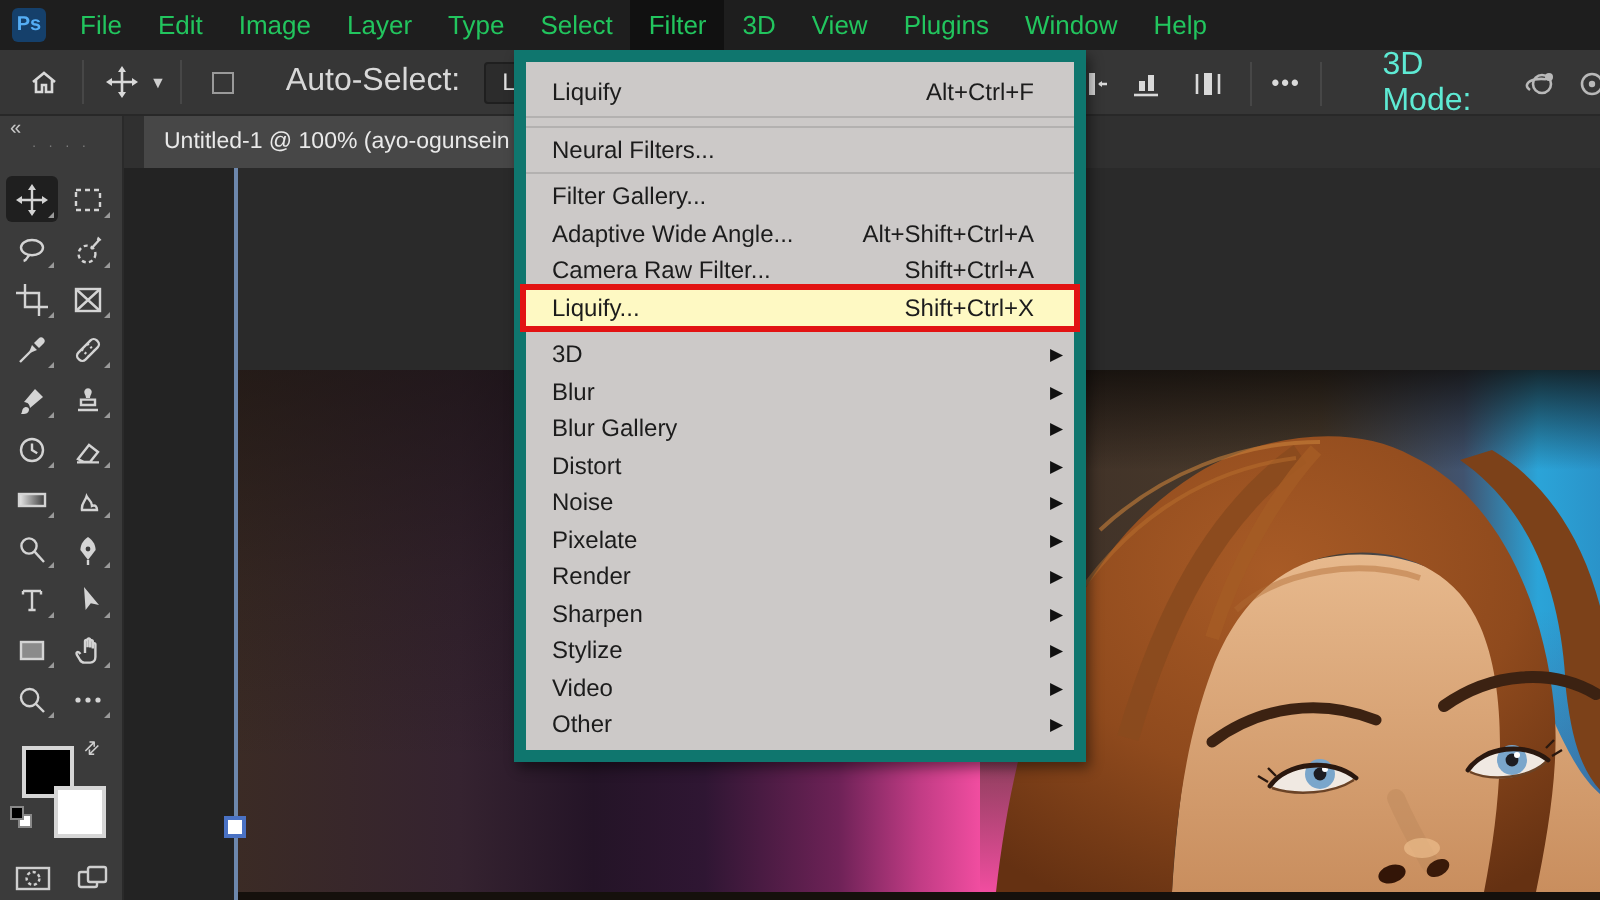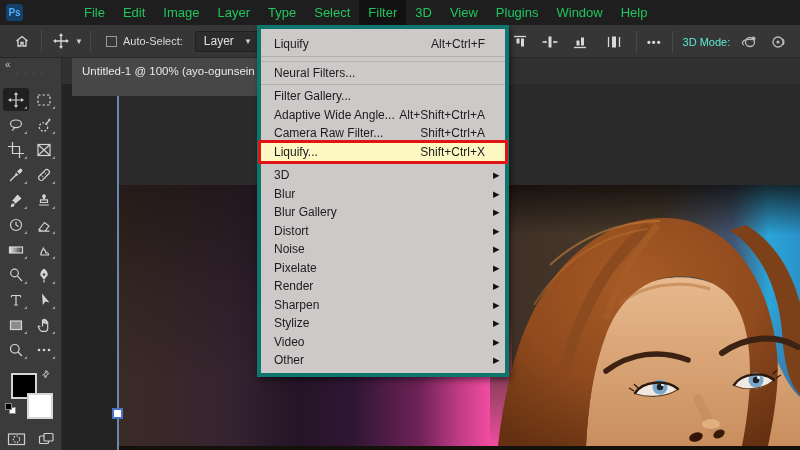--- a/index.html
+++ b/index.html
@@ -1,41 +1,41 @@
 <!DOCTYPE html>
 <html><head>
 <meta charset="utf-8">
 <style>
   * { margin:0; padding:0; box-sizing:border-box; }
   html,body { width:800px; height:450px; background:#1f1f1f; font-family:"Liberation Sans", sans-serif; overflow:hidden; }
   #app { position:relative; width:800px; height:450px; overflow:hidden; background:#232323; }
 
   
-  .titlebar { position:absolute; left:0; top:0; width:800px; height:25px; background:#1e1e1e; display:flex; align-items:center; z-index:20;gap:44px; }
+  .titlebar { position:absolute; left:0; top:0; width:800px; height:25px; background:#1e1e1e; display:flex; align-items:center; z-index:20; }
   .ps-logo { width:17px; height:17px; margin:0 8px 0 6px; border-radius:3px; background:#15406b; color:#55aef5; font-size:10px; font-weight:bold; display:flex; align-items:center; justify-content:center; }
   .menubar { display:flex; height:25px; }
   .menu-item { color:#22c55e; font-size:13px; padding:0 9px; line-height:25px; height:25px; cursor:default; }
   .menu-item.active { background:#111111; }
 
   
   .optionsbar { position:absolute; left:0; top:25px; width:800px; height:33px; background:#363636; border-bottom:1px solid #282828; display:flex; align-items:center; z-index:5; }
   .ob-sep { width:1px; height:22px; background:#474747; margin:0 7px; }
   .ob-icon { display:flex; align-items:center; justify-content:center; width:24px; height:24px; }
   .ob-icon svg { stroke:#d9d9d9; fill:none; stroke-width:1.3; }
   .chev { color:#cfcfcf; font-size:8px; margin-left:2px; }
   .ob-check { width:11px; height:11px; border:1px solid #9a9a9a; background:transparent; margin:0 6px 0 8px; }
-  .ob-label { color:#d8d8d8; font-size:11px; }
+  .ob-label { color:#d8d8d8; font-size:16px;margin-left:20px; }
   .ob-label.dim { color:#5eead4; }
   .layer-dd { display:flex; align-items:center; gap:8px; background:#2c2c2c; border:1px solid #1f1f1f; border-radius:2px; height:21px; padding:0 8px; margin-left:12px; color:#e0e0e0; font-size:12px; }
   .ob-right { position:absolute; left:508px; top:0; height:33px; display:flex; align-items:center; }
   .dots { color:#d9d9d9; font-size:11px; letter-spacing:1px; font-weight:bold; }
 
   
   .tabbar { position:absolute; left:62px; top:58px; width:738px; height:26px; background:#303030; z-index:4; display:flex; }
-  .doc-tab { margin-left:10px; width:185px; height:38px; background:#474747; color:#e9e9e9; font-size:11.5px; line-height:26px; padding-left:10px; white-space:nowrap; overflow:hidden; }
+  .doc-tab { margin-left:10px; width:185px; height:26px; background:#474747; color:#e9e9e9; font-size:11.5px; line-height:26px; padding-left:10px; white-space:nowrap; overflow:hidden; }
 
   
   .toolbar { position:absolute; left:0; top:58px; width:62px; height:392px; background:#3b3b3b; border-right:1px solid #2a2a2a; z-index:6; }
   .tb-collapse { color:#c9c9c9; font-size:10px; padding:1px 0 0 5px; }
   .tb-grip { color:#7d7d7d; font-size:7px; letter-spacing:2px; text-align:center; height:12px; }
   .tools { display:grid; grid-template-columns:28px 28px; grid-auto-rows:25px; padding-left:3px; margin-top:6px; }
   .tool { position:relative; display:flex; align-items:center; justify-content:center; width:26px; height:23px; border-radius:3px; }
   .tool svg { stroke:#d4d4d4; fill:none; stroke-width:1.2; }
   .tool .f { fill:#d4d4d4; stroke:none; }
   .tool.selected { background:#1f1f1f; }
@@ -56,21 +56,21 @@
   .photo-left { position:absolute; left:56px; top:101px; width:372px; height:261px;
       background:linear-gradient(90deg,#3b2b25 0%,#352330 30%,#241427 48%,#2f1633 63%,#6e2257 81%,#c23c85 92%,#f14da0 100%); }
   .photo-left::after { content:""; position:absolute; inset:0;
       background:linear-gradient(180deg,rgba(18,14,12,.55) 0%,rgba(18,14,12,.2) 40%,rgba(0,0,0,0) 75%); }
   .photo-face { position:absolute; left:428px; top:101px; width:310px; height:261px; }
   .photo-bottom { position:absolute; left:56px; right:0; bottom:0; height:4px; background:#15100c; }
   .guide { position:absolute; left:55px; top:0; bottom:0; width:2px; background:#6d87ac; z-index:3; }
   .guide-handle { position:absolute; left:50px; top:324px; width:11px; height:11px; background:#fff; border:2px solid #4a72c4; z-index:3; }
 
   
-  .dropdown { position:absolute; left:257px; top:25px; width:252px; background:#ccc9c8; border:4px solid #0f766e; box-shadow:2px 3px 6px rgba(0,0,0,.45); padding:6px 0 3px 0; z-index:10; }
+  .dropdown { position:absolute; left:257px; top:25px; width:286px; background:#ccc9c8; border:6px solid #0f766e; box-shadow:2px 3px 6px rgba(0,0,0,.45); padding:6px 0 3px 0; z-index:10; }
   .mi { display:flex; align-items:center; height:18.5px; padding-left:13px; font-size:12px; color:#1c1c1c; white-space:nowrap; }
   .mi-label { flex:0 1 auto; }
   .mi-short { margin-left:auto; padding-right:8px; }
   .mi-sub { width:12px; font-size:8.5px; color:#111; text-align:right; padding-right:6px; }
   .mi.disabled { color:#8f8f8f; }
   .mi.sep { height:5px; padding:0 1px; position:relative; }
   .mi.sep::after { content:""; position:absolute; left:0; right:0; top:2px; height:1px; background:#b3b1b0; }
   .mi.highlighted { background:#fef9c3; box-shadow:0 0 0 3px #e21313; position:relative; z-index:2;align-items:center; }
 </style>
 </head>

